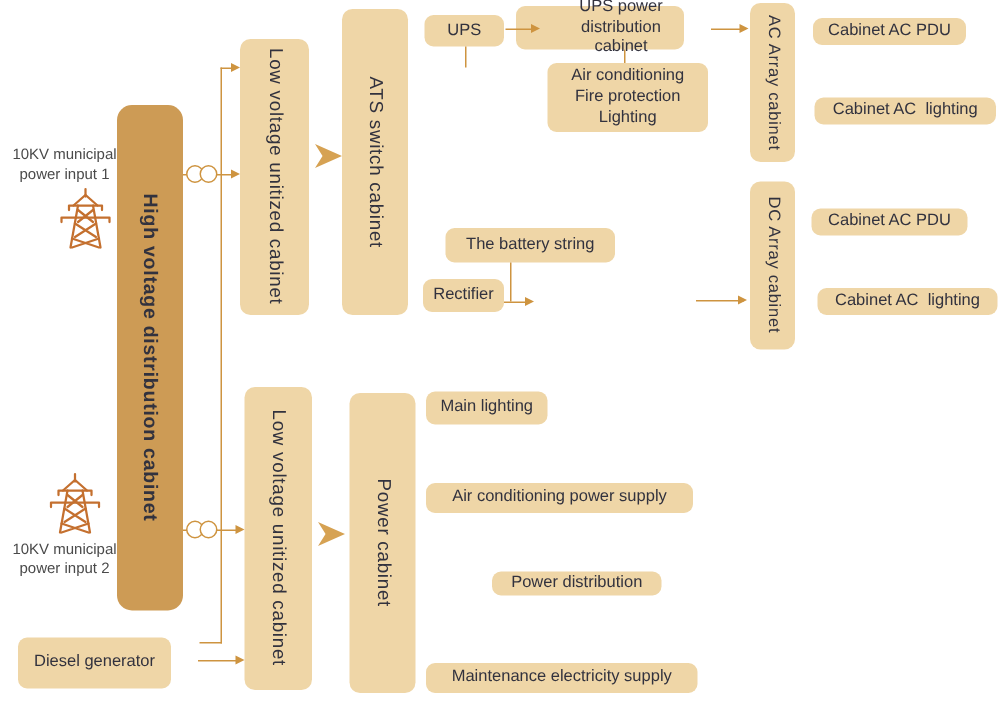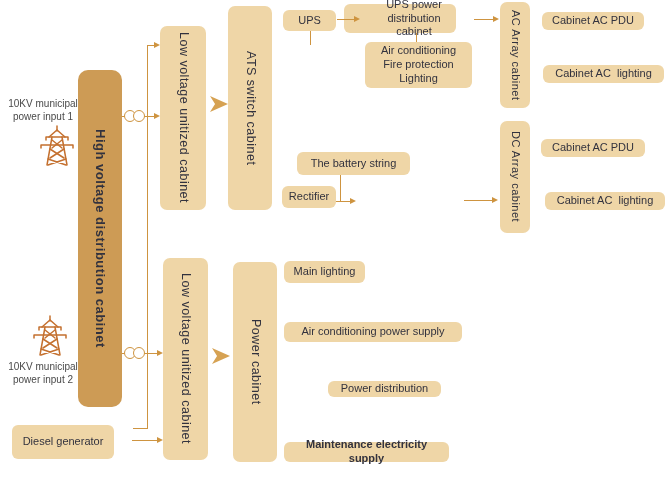--- a/index.html
+++ b/index.html
@@ -106,21 +106,21 @@
 
   <div class="box sm" style="left:297px;top:152px;width:113px;height:23px;">The battery string</div>
   <div class="box sm" style="left:282px;top:186px;width:54px;height:22px;">Rectifier</div>
   <div class="box vbox" style="left:500px;top:121px;width:30px;height:112px;font-size:11px;">DC Array cabinet</div>
   <div class="box sm" style="left:541px;top:139px;width:104px;height:18px;">Cabinet AC PDU</div>
   <div class="box sm" style="left:545px;top:192px;width:120px;height:18px;">Cabinet AC  lighting</div>
 
   <div class="box sm" style="left:284px;top:261px;width:81px;height:22px;">Main lighting</div>
   <div class="box sm" style="left:284px;top:322px;width:178px;height:20px;">Air conditioning power supply</div>
   <div class="box sm" style="left:284px;top:381px;width:113px;height:16px;margin-left:44px;">Power distribution</div>
-  <div class="box sm" style="left:284px;top:442px;width:165px;height:20px;font-weight:bold;">Maintenance electricity supply</div>
+  <div class="box sm" style="left:284px;top:442px;width:181px;height:20px;">Maintenance electricity supply</div>
 
   <div class="hline" style="left:122px;top:116px;width:34px;"></div>
   <div class="xfmr" style="left:124px;top:110px;"></div>
   <div class="xfmr" style="left:133px;top:110px;"></div>
   <div class="ah" style="left:154px;top:112.5px;"></div>
 
   <div class="vline" style="left:147px;top:45px;height:384px;"></div>
   <div class="hline" style="left:147px;top:45px;width:9px;"></div>
   <div class="ah" style="left:154px;top:41.5px;"></div>
   <div class="hline" style="left:133px;top:428px;width:15px;"></div>

